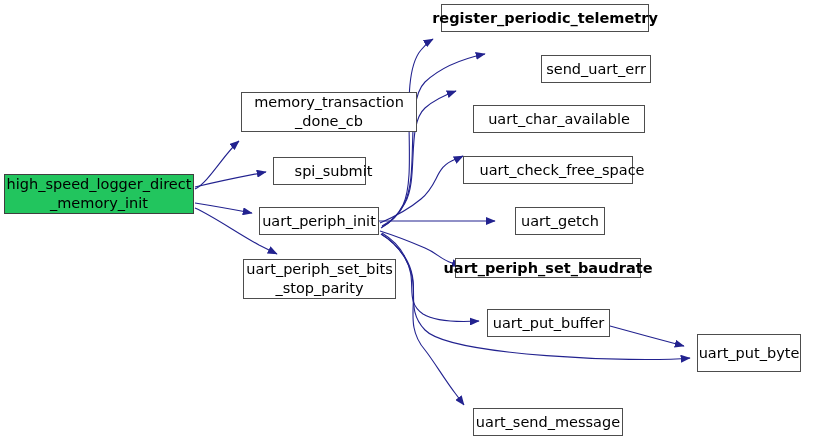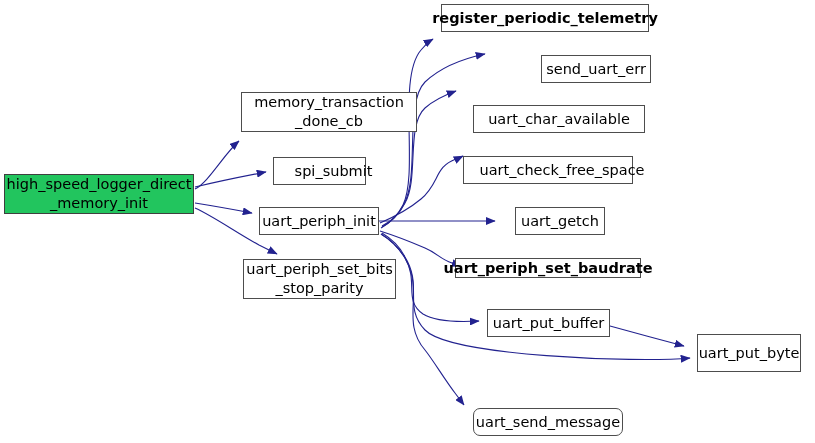--- a/index.html
+++ b/index.html
@@ -78,15 +78,15 @@
       <div class="node" style="left: 243px; top: 259px; width: 153px; height: 40px;"><span class="lbl">uart_periph_set_bits
 _stop_parity</span></div>
       <div class="node" style="left: 441px; top: 4px; width: 208px; height: 28px; font-weight: bold;"><span class="lbl">register_periodic_telemetry</span></div>
       <div class="node" style="left: 493px; top: 55px; width: 110px; height: 28px; margin-left: 48px;"><span class="lbl">send_uart_err</span></div>
       <div class="node" style="left: 473px; top: 105px; width: 172px; height: 28px;"><span class="lbl">uart_char_available</span></div>
       <div class="node" style="left: 463px; top: 156px; width: 170px; height: 28px; padding-left: 28px;"><span class="lbl">uart_check_free_space</span></div>
       <div class="node" style="left: 503px; top: 207px; width: 90px; height: 28px; margin-left: 12px;"><span class="lbl">uart_getch</span></div>
       <div class="node" style="left: 455px; top: 258px; width: 186px; height: 20px; font-weight: bold;"><span class="lbl">uart_periph_set_baudrate</span></div>
       <div class="node" style="left: 487px; top: 309px; width: 123px; height: 28px; justify-content: center;"><span class="lbl">uart_put_buffer</span></div>
       <div class="node" style="left: 697px; top: 334px; width: 104px; height: 38px;"><span class="lbl">uart_put_byte</span></div>
-      <div class="node" style="left: 473px; top: 408px; width: 150px; height: 28px; border-radius: 7px;"><span class="lbl">uart_send_message</span></div>
+      <div class="node" style="left: 473px; top: 408px; width: 150px; height: 28px;"><span class="lbl">uart_send_message</span></div>
     </div>
 </div>
 
 </body></html>

